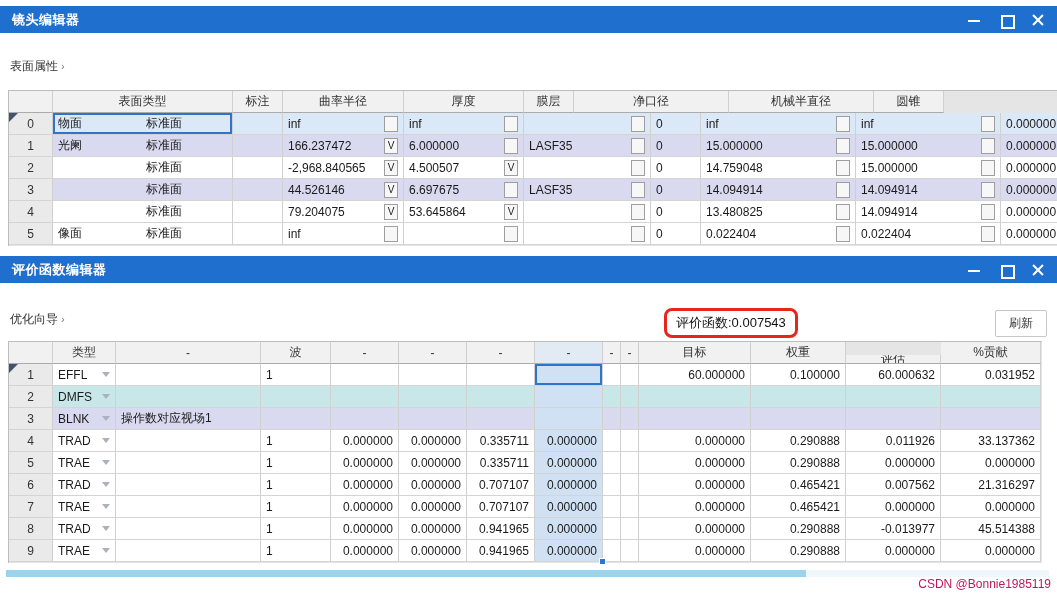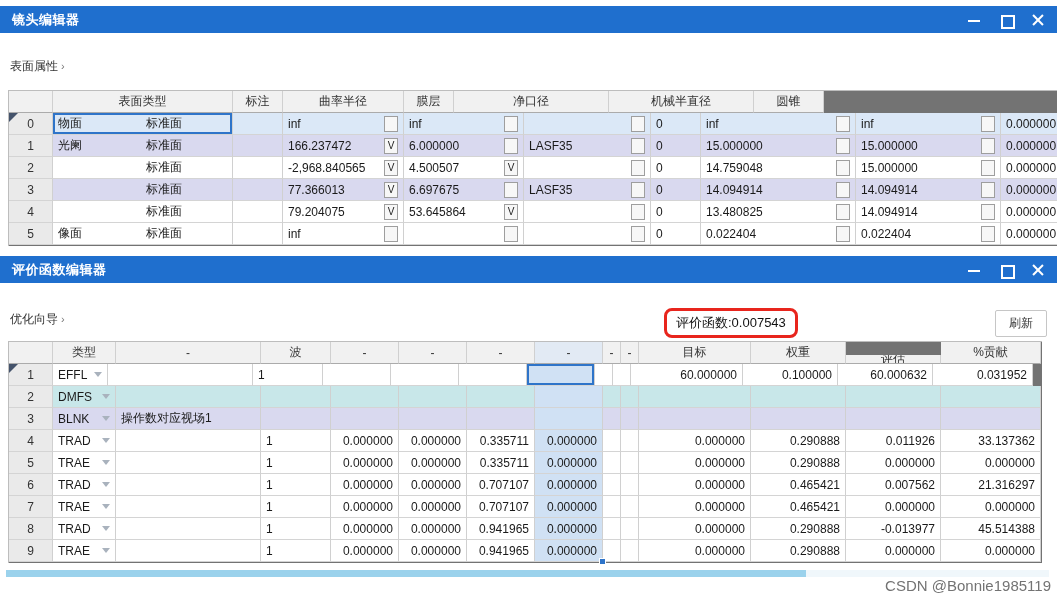--- a/index.html
+++ b/index.html
@@ -12,21 +12,21 @@
   .wc{width:14px;height:14px;position:relative;display:inline-block;cursor:pointer}
   .ic-min::before{content:"";position:absolute;left:1px;right:1px;top:7px;height:2px;background:#fff}
   .ic-max::before{content:"";position:absolute;left:2px;top:2px;width:10px;height:10px;border:2px solid #fff}
   .ic-close::before,.ic-close::after{content:"";position:absolute;left:6px;top:0;width:2px;height:14px;background:#fff}
   .ic-close::before{transform:rotate(45deg)}
   .ic-close::after{transform:rotate(-45deg)}
 
   .section-label{position:absolute;font-size:12px;color:#333;cursor:pointer}
   .chev{color:#777;font-size:11px;margin-left:3px}
 
-  .grid{position:absolute;background:#737373;border-top:1px solid #bdbdbd;border-left:1px solid #bdbdbd;overflow:hidden}
+  .grid{position:absolute;background:#e5e5e5;border-top:1px solid #bdbdbd;border-left:1px solid #bdbdbd;overflow:hidden}
   .row{display:flex;height:22px}
   .cell{flex:none;display:flex;align-items:center;border-right:1px solid #d0d0d0;border-bottom:1px solid #d4d4d4;
     font-size:12px;color:#1a1a1a;padding:0 5px;overflow:hidden;white-space:nowrap;background:#fff}
   .hdr .cell{background:#f1f1f1;justify-content:center;padding:0 2px;color:#333;border-bottom-color:#ababab}
   .rownum{background:#eaeaea;justify-content:center;position:relative;color:#333;padding:0}
   .right{justify-content:flex-end}
   .shade-sel{background:var(--rowsel,#dbe8f7)}
   .shade-lav{background:var(--lav,#d9d9ef)}
   .shade-cyan{background:var(--cyan,#c8e7e9)}
   .selcol{background:var(--selcol,#d0e1f4)}
@@ -47,21 +47,21 @@
   #opt-wizard{left:10px;top:311px}
   #merit-box{position:absolute;left:664px;top:308px;border:3px solid var(--red,#e8251d);border-radius:8px;
     padding:3px 9px;font-size:13px;color:#111;background:#fff}
   #refresh-btn{position:absolute;left:995px;top:310px;width:52px;height:27px;background:#fff;border:1px solid #c6c6c6;
     border-radius:2px;font-size:12px;color:#333;display:flex;align-items:center;justify-content:center;cursor:pointer}
   #merit-grid{left:8px;top:341px;width:1034px;height:222px}
   #fill-handle{position:absolute;left:599px;top:558px;width:7px;height:7px;background:var(--accent,#2e74c9);border:1px solid #fff}
 
   #hscroll-track{position:absolute;left:6px;top:570px;width:1043px;height:7px;background:#f0f7fb}
   #hscroll-thumb{position:absolute;left:0;top:0;width:800px;height:7px;background:var(--scroll,#9bd2ec)}
-  #watermark{position:absolute;right:6px;top:577px;font-size:15px;color:#737373}
+  #watermark{position:absolute;right:6px;top:577px;font-size:12px;color:#be185d}
 </style>
 </head>
 <body>
 
 <div class="titlebar" id="lens-titlebar">
   <span class="title">镜头编辑器</span>
   <span class="win-controls">
     <span class="wc ic-min"></span>
     <span class="wc ic-max"></span>
     <span class="wc ic-close"></span>
@@ -71,20 +71,21 @@
 <div class="section-label" id="surface-props">
   <span>表面属性</span><span class="chev">›</span>
 </div>
 
 <div class="grid" id="lens-grid">
     <div class="row hdr">
       <div class="cell" style="width: 44px;"></div>
       <div class="cell" style="width: 180px;">表面类型</div>
       <div class="cell" style="width: 50px;">标注</div>
       <div class="cell" style="width: 121px;">曲率半径</div>
+      <div class="cell" style="width: 120px;">厚度</div>
       <div class="cell" style="width: 50px;">膜层</div>
       <div class="cell" style="width: 155px;">净口径</div>
       <div class="cell" style="width: 145px;">机械半直径</div>
       <div class="cell" style="width: 70px;">圆锥</div>
     </div>
     <div class="row">
       <div class="cell rownum" style="width: 44px;">
         <span class="marker"></span>
         <span>0</span>
       </div>
@@ -183,21 +184,21 @@
     <div class="row">
       <div class="cell rownum" style="width: 44px;">
         <span>3</span>
       </div>
       <div class="cell shade-lav" style="width: 180px;">
         <span class="surftag"></span>
         <span>标准面</span>
       </div>
       <div class="cell shade-lav" style="width: 50px;"></div>
       <div class="cell shade-lav" style="width: 121px;">
-        <span class="val">77.366013</span>
+        <span class="val">44.526146</span>
         <span class="solve">V</span>
       </div>
       <div class="cell shade-lav" style="width: 120px;">
         <span class="val">6.697675</span>
         <span class="solve"></span>
       </div>
       <div class="cell shade-lav" style="width: 127px;">
         <span class="val">LASF35</span>
         <span class="solve"></span>
       </div>
@@ -314,21 +315,21 @@
       <div class="cell" style="width: 112px;">目标</div>
       <div class="cell" style="width: 95px;">权重</div>
       <div class="cell" style="width: 95px; margin-top: 13px;">评估</div>
       <div class="cell" style="width: 100px;">%贡献</div>
     </div>
     <div class="row">
       <div class="cell rownum" style="width: 44px;">
         <span class="marker"></span>
         <span>1</span>
       </div>
-      <div class="cell" style="width: 55px;">
+      <div class="cell" style="width: 63px;">
         <span class="val">EFFL</span>
         <span class="dd"></span>
       </div>
       <div class="cell" style="width: 145px;"></div>
       <div class="cell" style="width: 70px;">1</div>
       <div class="cell right" style="width: 68px;"></div>
       <div class="cell right" style="width: 68px;"></div>
       <div class="cell right" style="width: 68px;"></div>
       <div class="cell selcol right active" style="width: 68px;"></div>
       <div class="cell" style="width: 18px;"></div>

